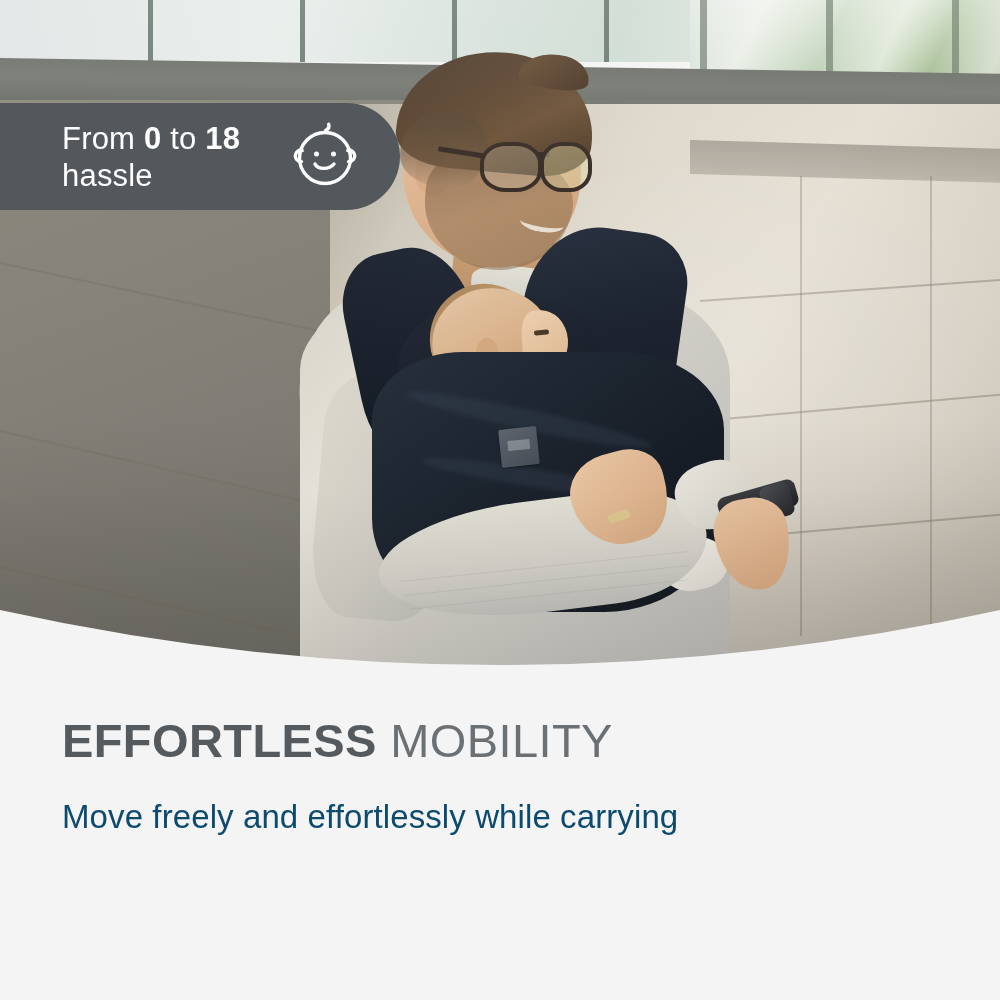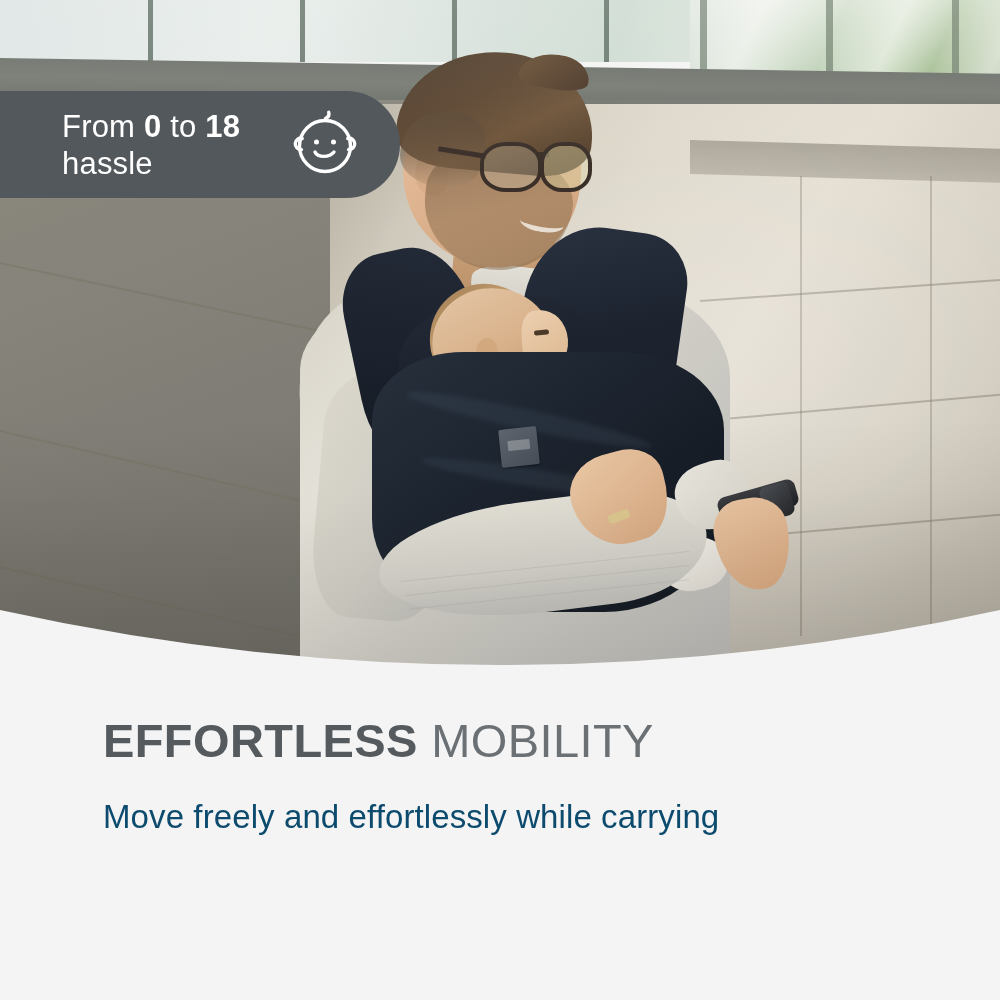--- a/index.html
+++ b/index.html
@@ -293,38 +293,37 @@
     pointer-events:none;
   }
 
   
   #curve-mask {
     position:absolute; left:0; top:560px; width:1000px; height:130px;
   }
 
   
   #age-badge {
-    position:absolute; left:0; top:91px; width:400px; height:107px;
+    position:absolute; left:0; top:103px; width:400px; height:107px;
     background:#53585c;
     border-radius:0 55px 55px 0;
     display:flex; align-items:center;
   }
   #badge-text {
     color:#ffffff; font-size:31px; line-height:37px;
     font-weight:300; letter-spacing:.2px;
     margin-left:62px; width:222px;
   }
   #badge-text b { font-weight:700; }
   #baby-icon { margin-left:4px; width:74px; height:74px; }
 
   
   #bottom-section {
     position:absolute; left:0; top:680px; width:860px; height:320px;
     background:#f4f4f4;
-    margin-left:41px;
   }
   #headline {
     position:absolute; left:62px; top:33px;
     font-size:47px; line-height:56px; color:#595f63;
     letter-spacing:.4px; white-space:nowrap;
   }
   #headline .hl-strong { font-weight:700; color:#545a5e; }
   #headline .hl-light  { font-weight:300; color:#6a7074; }
 
   #subcopy {

